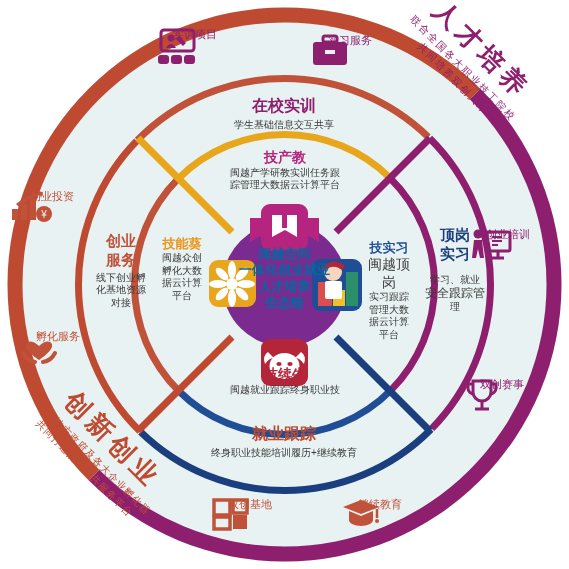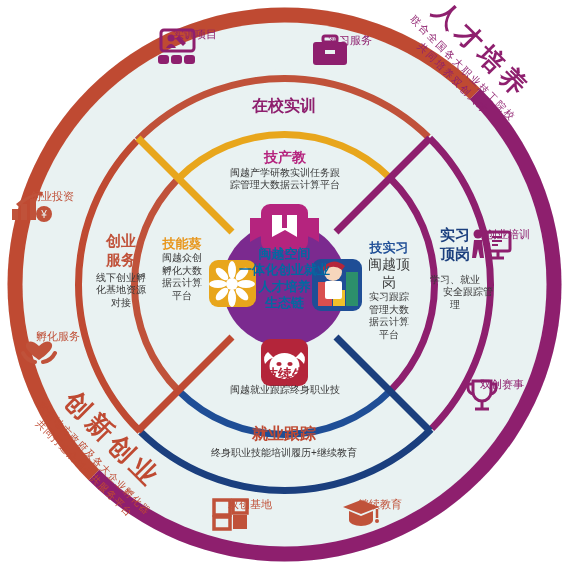--- a/index.html
+++ b/index.html
@@ -136,40 +136,41 @@
     <div class="ttl" style="color:#1f4e96;font-size:13px;">技实习</div>
     <div class="sub" style="color:#3a3a3a;font-size:14px;">闽越顶岗</div>
     <div class="sub" style="color:#3a3a3a;font-size:10px;">实习跟踪</div>
     <div class="sub" style="color:#3a3a3a;font-size:10px;">管理大数</div>
     <div class="sub" style="color:#3a3a3a;font-size:10px;">据云计算</div>
     <div class="sub" style="color:#3a3a3a;font-size:10px;">平台</div>
   </div>
 
   <div class="lbl" style="left:194px;top:96px;width:180px;">
     <div class="ttl" style="color:#8e1f6e;font-size:16px;">在校实训</div>
+    <div class="sub" style="color:#3a3a3a;font-size:10px;margin-top:3px;">学生基础信息交互共享</div>
   </div>
 
   <div class="lbl" style="left:184px;top:424px;width:200px;">
     <div class="ttl" style="color:#bf4a32;font-size:16px;">就业跟踪</div>
     <div class="sub" style="color:#3a3a3a;font-size:10px;margin-top:3px;">终身职业技能培训履历+继续教育</div>
   </div>
 
   <div class="lbl" style="left:88px;top:232px;width:66px;">
     <div class="ttl" style="color:#c0523a;font-size:15px;">创业</div>
     <div class="ttl" style="color:#c0523a;font-size:15px;">服务</div>
     <div class="sub" style="color:#3a3a3a;font-size:10px;margin-top:2px;">线下创业孵</div>
     <div class="sub" style="color:#3a3a3a;font-size:10px;">化基地资源</div>
     <div class="sub" style="color:#3a3a3a;font-size:10px;">对接</div>
   </div>
 
   <div class="lbl" style="left:417px;top:226px;width:76px;">
+    <div class="ttl" style="color:#1b3f7e;font-size:15px;">顶岗</div>
     <div class="ttl" style="color:#1b3f7e;font-size:15px;">实习</div>
-    <div class="ttl" style="color:#1b3f7e;font-size:15px;">顶岗</div>
     <div class="sub" style="color:#3a3a3a;font-size:10px;margin-top:10px;">学习、就业</div>
-    <div class="sub" style="color:#3a3a3a;font-size:10px;text-align:right;">安全跟踪管</div>
+    <div class="sub" style="color:#3a3a3a;font-size:12px;">安全跟踪管</div>
     <div class="sub" style="color:#3a3a3a;font-size:10px;">理</div>
   </div>
 
   <div style="position:absolute;left:386px;top:28px;width:170px;transform:rotate(45deg);transform-origin:50% 50%;text-align:center;">
     <div style="color:#8e1f6e;font-size:26px;font-weight:bold;letter-spacing:5px;">人才培养</div>
     <div style="color:#8e1f6e;font-size:10px;letter-spacing:2px;margin-top:2px;">联合全国各大职业技工院校</div>
     <div style="color:#8e1f6e;font-size:10px;letter-spacing:2px;">共同培养双创人才</div>
   </div>
 
   <div style="position:absolute;left:12px;top:418px;width:180px;transform:rotate(45deg);transform-origin:50% 50%;text-align:center;">

